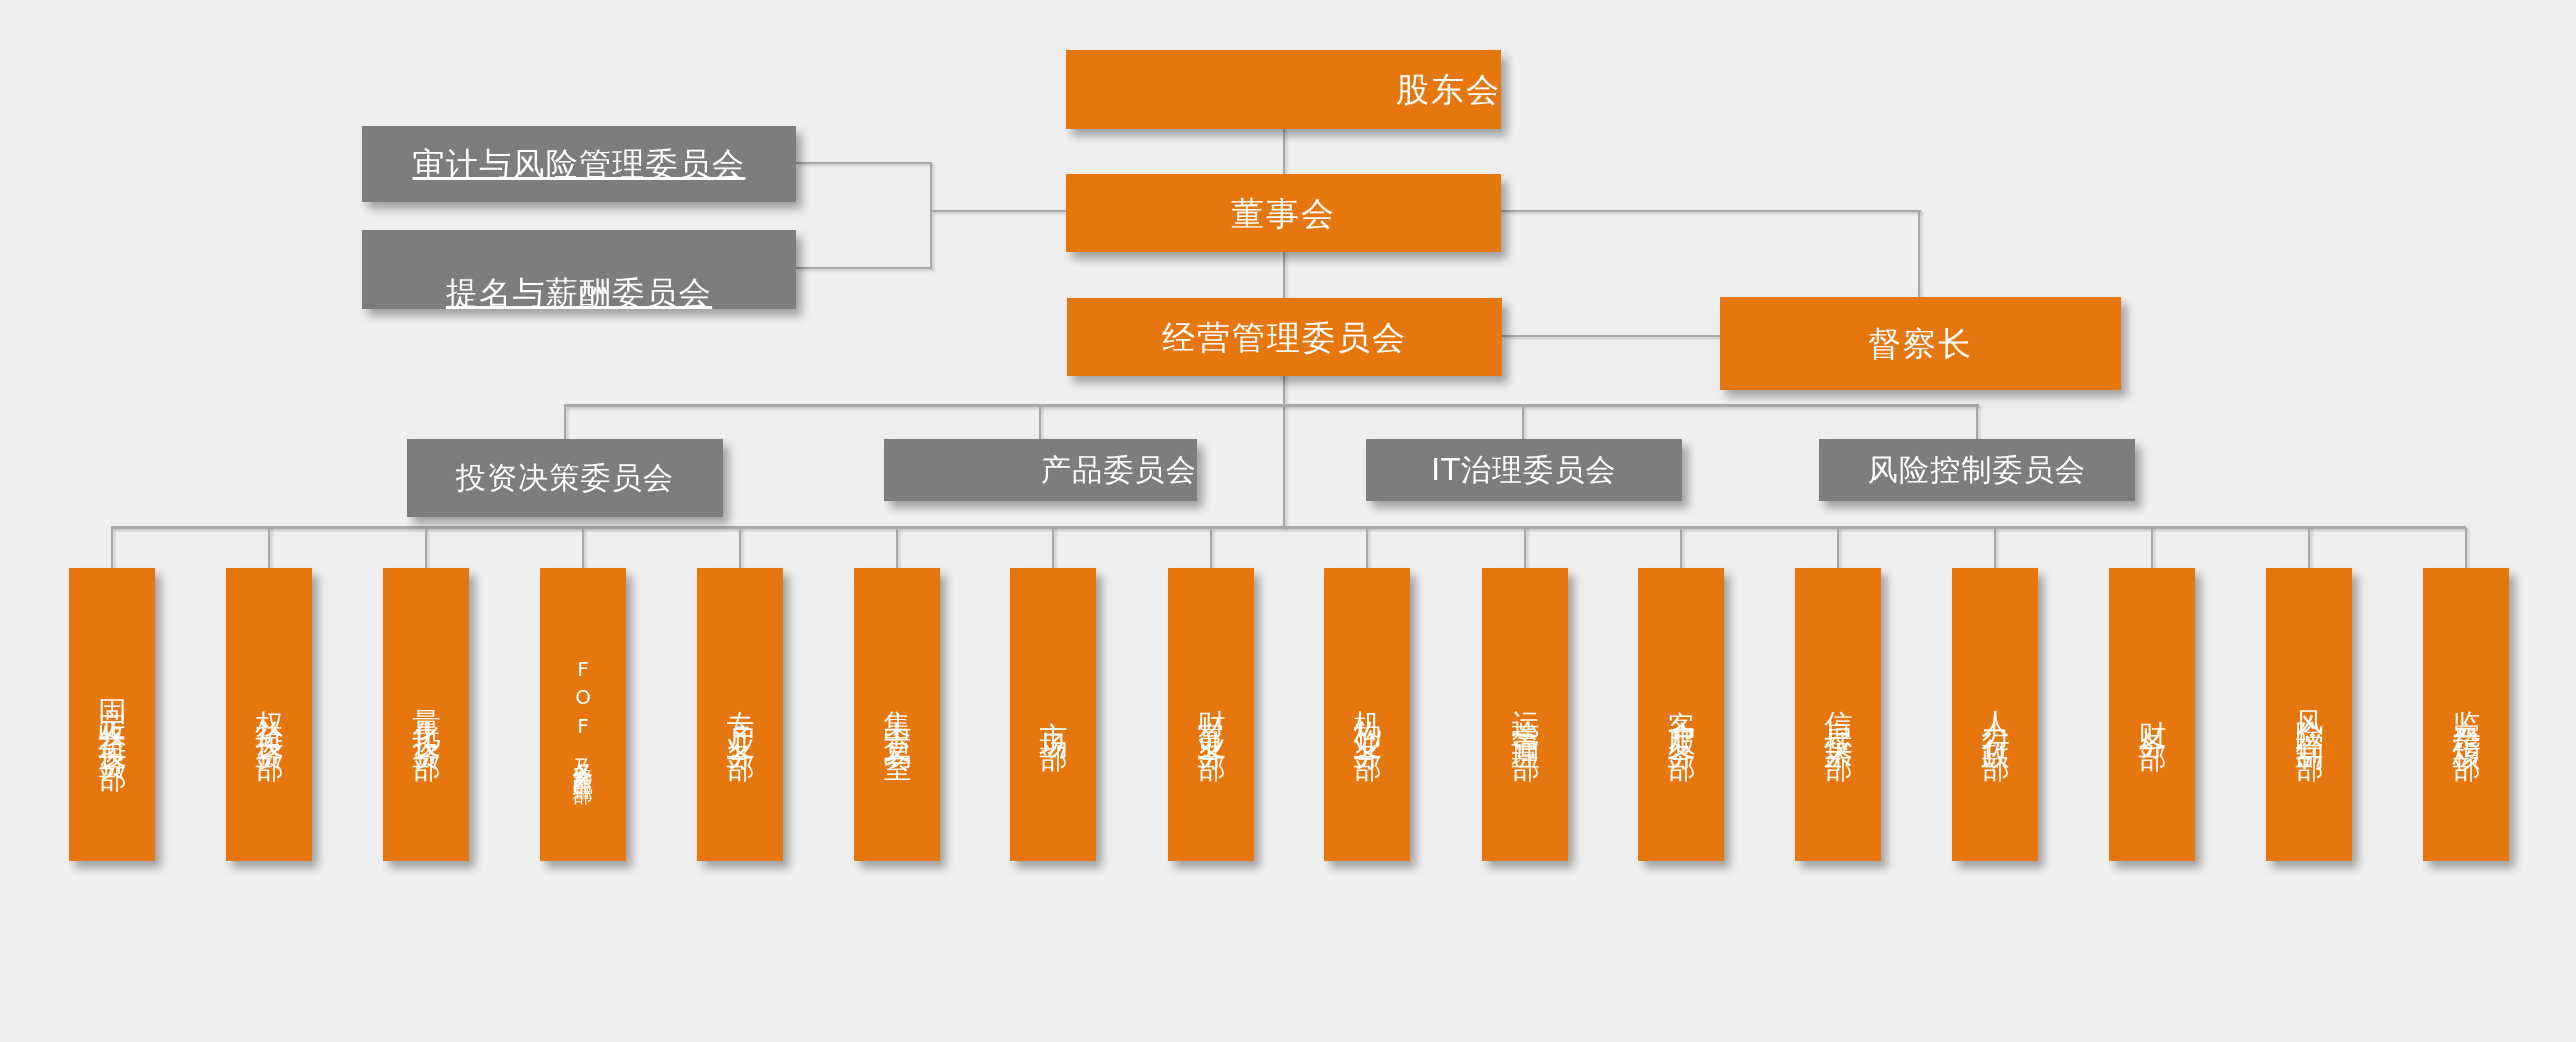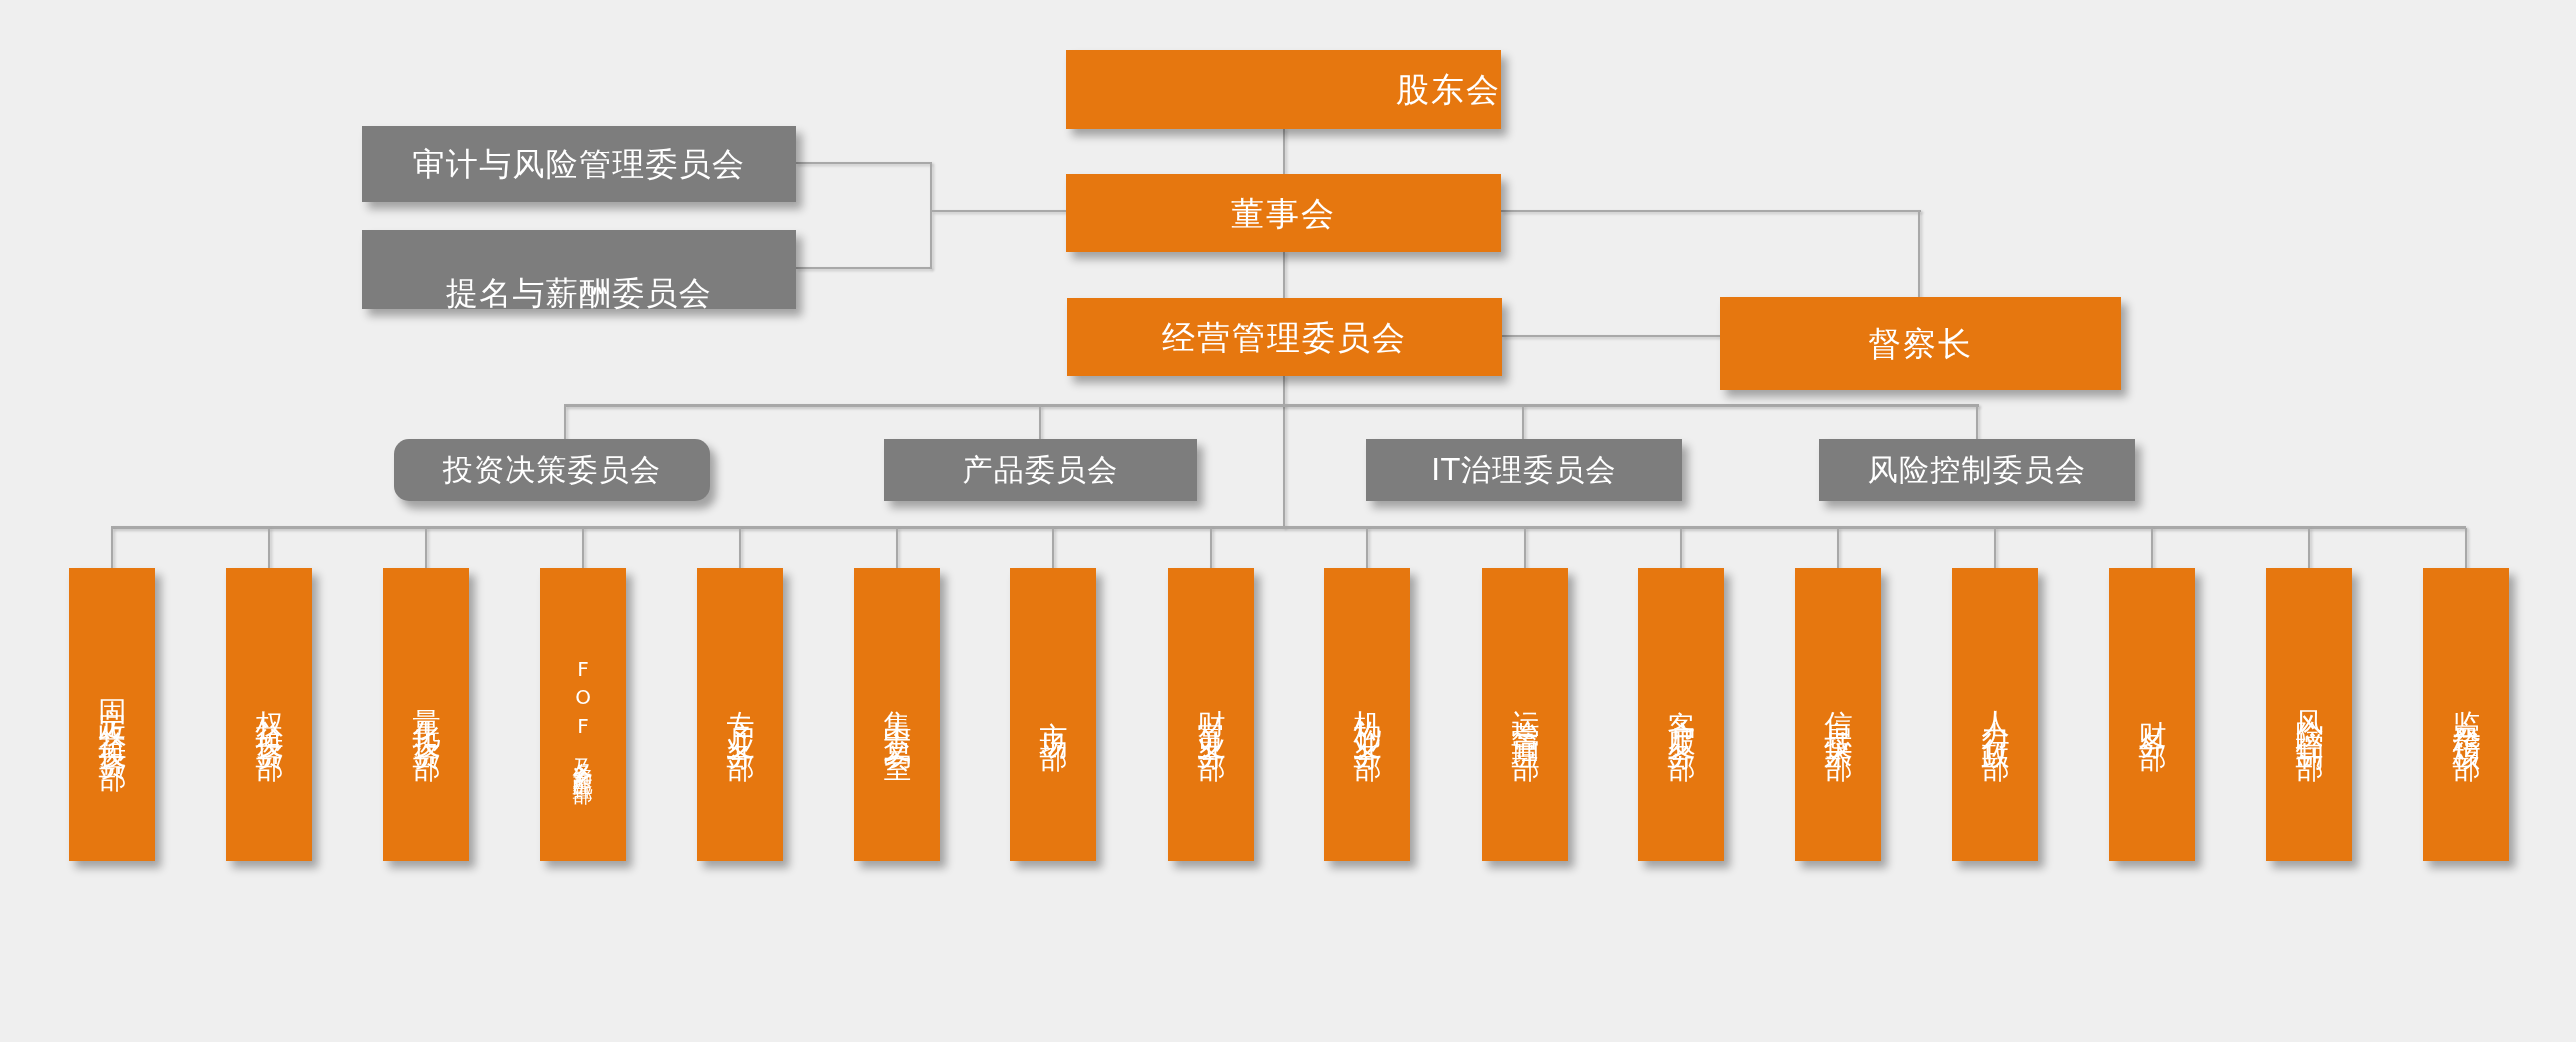--- a/index.html
+++ b/index.html
@@ -3,21 +3,21 @@
 <meta charset="utf-8">
 <style>
   html,body{margin:0;padding:0;background:#efefef;}
   .stage{position:relative;width:2576px;height:1042px;background:var(--bg,#efefef);
          font-family:"DejaVu Sans", sans-serif;overflow:hidden;}
   .box{position:absolute;display:flex;align-items:center;justify-content:center;
        color:var(--text,#ffffff);line-height:1;box-shadow:6px 7.3px 8.5px rgba(0,0,0,0.32);}
   .orange{background:var(--orange,#e6770f);}
   .grayb{background:var(--gray,#7d7d7d);}
   .t1{font-size:33px;letter-spacing:0.06em;}
-  .t2{font-size:32px;letter-spacing:0.04em;}
+  .t2{font-size:32px;letter-spacing:0.04em;text-decoration:underline;}
   .t3{font-size:30px;letter-spacing:0.04em;}
   .dept .vtext{writing-mode:vertical-rl;text-orientation:upright;
                font-size:28px;letter-spacing:0.38em;}
   .dept.small .vtext{font-size:20px;letter-spacing:0.22em;}
   .line{position:absolute;background:var(--line,#a8a8a8);
         box-shadow:1.8px 1.8px 3px rgba(0,0,0,0.20);}
 </style>
 </head>
 <body>
 
@@ -78,25 +78,25 @@
   </div>
 
   <div class="box grayb t2" style="left:362px;top:126px;width:434px;height:76px;">
     <span>审计与风险管理委员会</span>
   </div>
 
   <div class="box grayb t2" style="left:362px;top:230px;width:434px;height:79px;align-items:flex-end;">
     <span>提名与薪酬委员会</span>
   </div>
 
-  <div class="box grayb t3" style="left:394px;top:439px;width:316px;height:62px;border-radius:15px;">
+  <div class="box grayb t3" style="left:407px;top:439px;width:316px;height:78px;">
     <span>投资决策委员会</span>
   </div>
 
-  <div class="box grayb t3" style="left:884px;top:439px;width:313px;height:62px;">
+  <div class="box grayb t3" style="left:884px;top:439px;width:313px;height:62px;justify-content:flex-end;">
     <span>产品委员会</span>
   </div>
 
   <div class="box grayb t3" style="left:1366px;top:439px;width:316px;height:62px;">
     <span>IT治理委员会</span>
   </div>
 
   <div class="box grayb t3" style="left:1819px;top:439px;width:316px;height:62px;text-align:center;">
     <span>风险控制委员会</span>
   </div>

